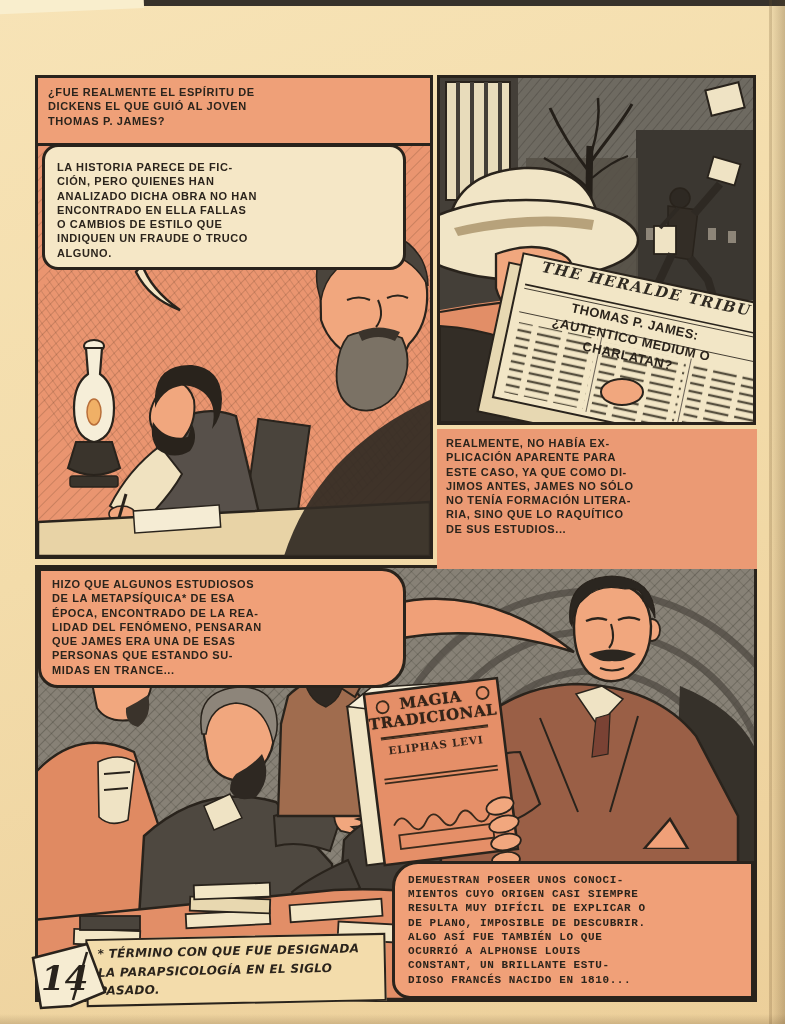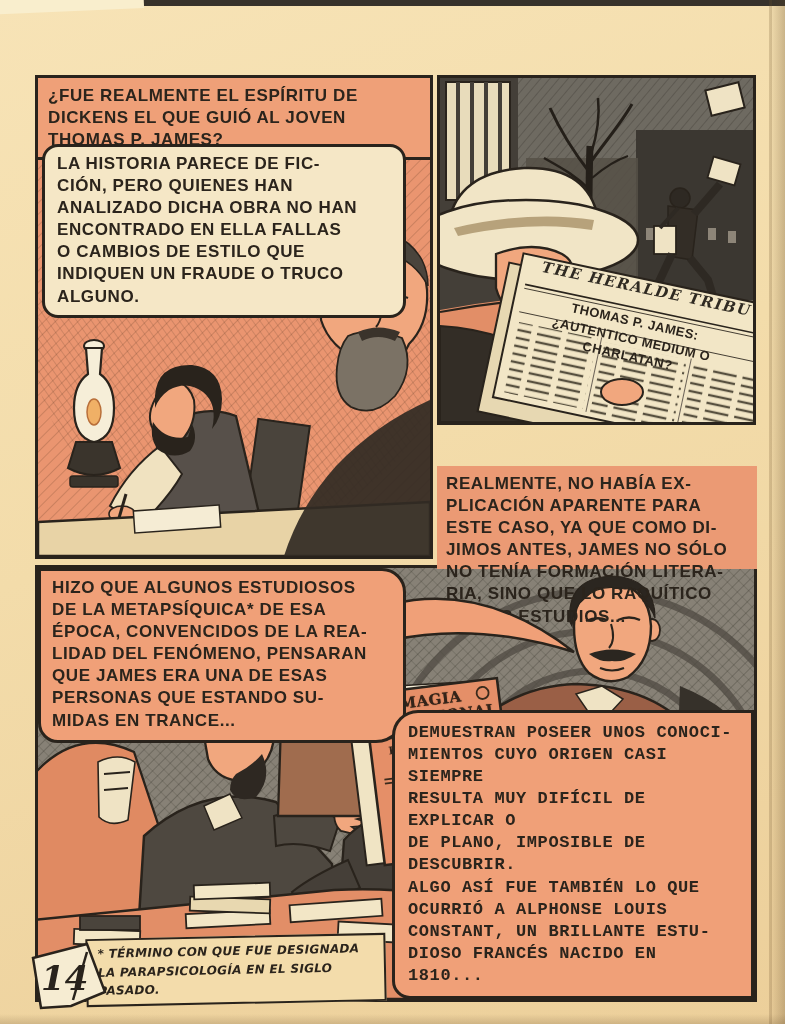--- a/index.html
+++ b/index.html
@@ -16,49 +16,49 @@
 
   .panel{position:absolute;border:3px solid #29231c;box-sizing:border-box;background:#ea9570;}
   .panel1{left:35px;top:75px;width:398px;height:484px;overflow:hidden;}
   .panel2{left:437px;top:75px;width:319px;height:350px;overflow:hidden;}
   .panel3{left:35px;top:565px;width:722px;height:437px;overflow:visible;background:#878176;}
   .art{position:absolute;left:0;top:0;z-index:0;}
 
   .lettering{
     font-family:"Liberation Sans", sans-serif;
     font-weight:700;color:#2b241c;letter-spacing:.6px;
-    white-space:pre-line;font-size:17px;line-height:1.3;
+    white-space:pre-line;font-size:11px;line-height:1.3;
   }
   .caption1{
     position:absolute;left:0;top:0;right:0;z-index:3;
     background:#efa078;border-bottom:3px solid #29231c;
     padding:7px 10px 6px 10px;min-height:52px;
   }
   .bubble1{
     position:absolute;left:4px;top:66px;width:338px;z-index:4;
     background:#f5e7c6;border:3px solid #29231c;border-radius:16px;
-    padding:6px 8px 7px 12px;
+    padding:13px 8px 7px 12px;
   }
   .tail1{position:absolute;left:96px;top:186px;z-index:3;}
 
   .np-masthead{
     position:absolute;left:104px;top:180px;width:215px;z-index:3;
     transform:rotate(12deg);transform-origin:left top;
     font-family:"DejaVu Serif", serif;font-style:italic;font-weight:700;
     font-size:15px;color:#2f2a22;letter-spacing:1.5px;white-space:nowrap;
   }
   .np-headline{
     position:absolute;left:92px;top:212px;width:215px;z-index:3;
     transform:rotate(12.5deg);transform-origin:left top;
     text-align:center;font-size:13px;line-height:1.35;letter-spacing:.4px;
   }
 
   .caption2{
-    position:absolute;left:437px;top:429px;width:320px;height:103px;box-sizing:border-box;
-    background:#eb9a74;padding:7px 8px 16px 9px;z-index:1;margin-top:37px;
+    position:absolute;left:437px;top:429px;width:320px;height:140px;box-sizing:border-box;
+    background:#eb9a74;padding:7px 8px 16px 9px;z-index:1;
   }
 
   .bubble3{
     position:absolute;left:0;top:0;width:368px;z-index:4;box-sizing:border-box;
     background:#f0a078;border:3px solid #29231c;border-radius:0 24px 30px 20px;
     padding:6px 8px 8px 11px;
   }
   .tail3{position:absolute;left:352px;top:20px;z-index:3;}
   .caption3{
     position:absolute;right:0;bottom:0;width:362px;z-index:4;box-sizing:border-box;
@@ -374,21 +374,21 @@
         <ellipse cx="468" cy="274" rx="15" ry="8" transform="rotate(-10 468 274)"></ellipse>
         <ellipse cx="468" cy="292" rx="14" ry="8" transform="rotate(-6 468 292)"></ellipse>
       </g>
     </svg>
 
     <svg class="tail3" width="190" height="80" viewBox="0 0 190 80">
       <path d="M2,16 C60,2 122,16 184,64 C120,44 58,40 2,52 Z" fill="#f0a078" stroke="#29231c" stroke-width="2.5"></path>
     </svg>
     <div class="bubble3 lettering">HIZO QUE ALGUNOS ESTUDIOSOS
 DE LA METAPSÍQUICA* DE ESA
-ÉPOCA, CONVENCIDOS DE LA REA-
+ÉPOCA, ENCONTRADO DE LA REA-
 LIDAD DEL FENÓMENO, PENSARAN
 QUE JAMES ERA UNA DE ESAS
 PERSONAS QUE ESTANDO SU-
 MIDAS EN TRANCE...</div>
 
     <div class="book-text">
       <div class="book-title">MAGIA
 TRADICIONAL</div>
       <div class="book-rule"></div>
       <div class="book-author">ELIPHAS LEVI</div>

